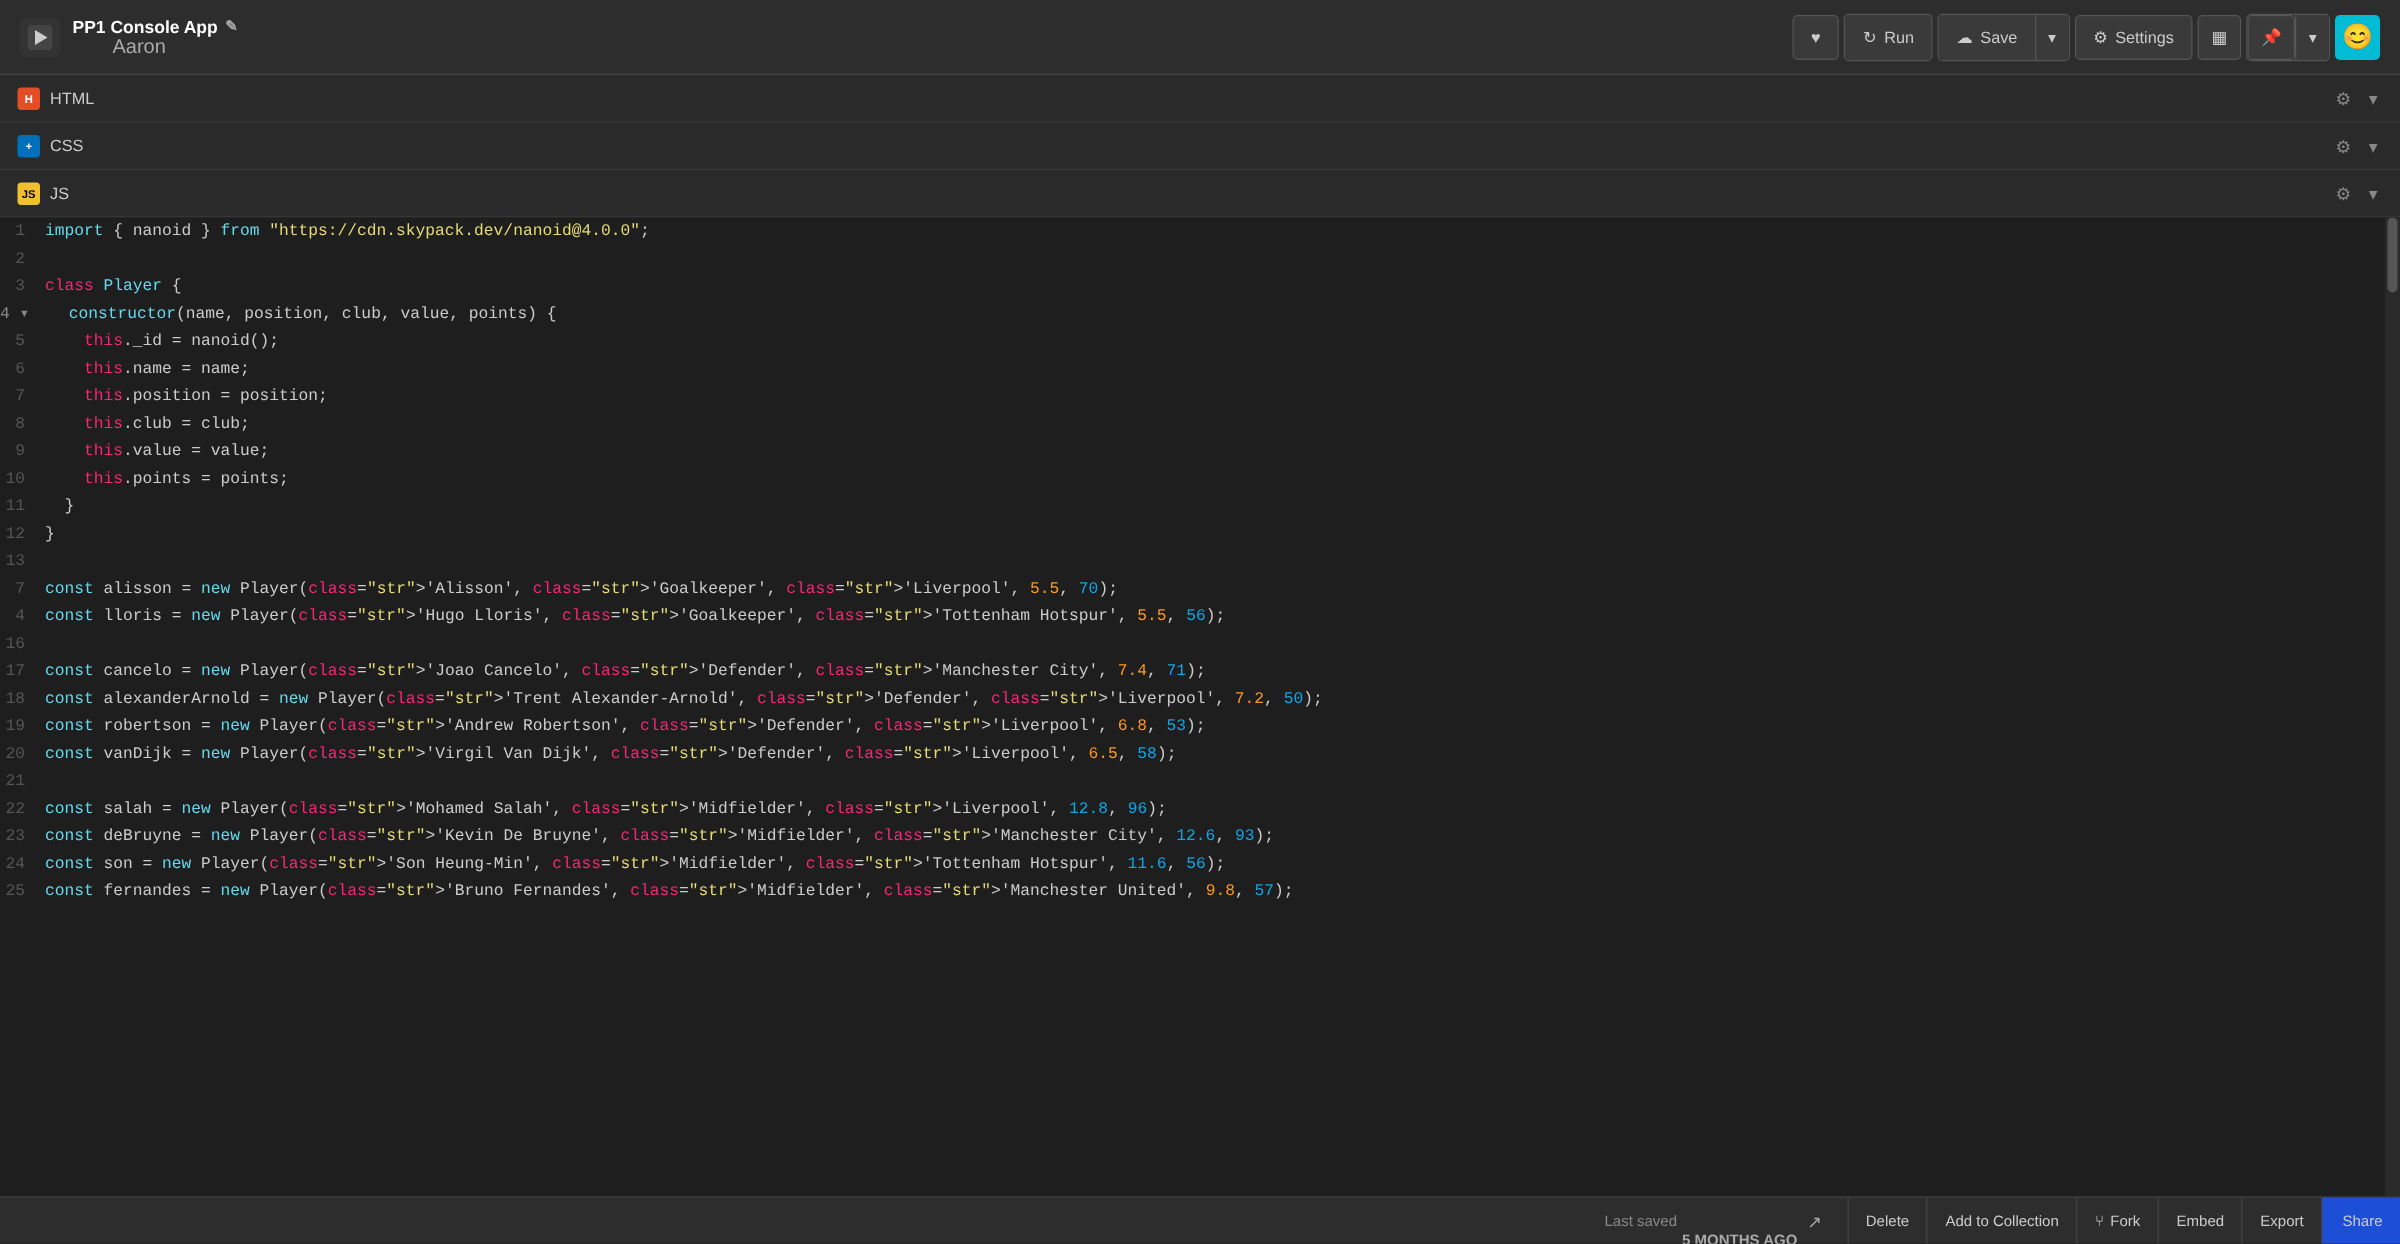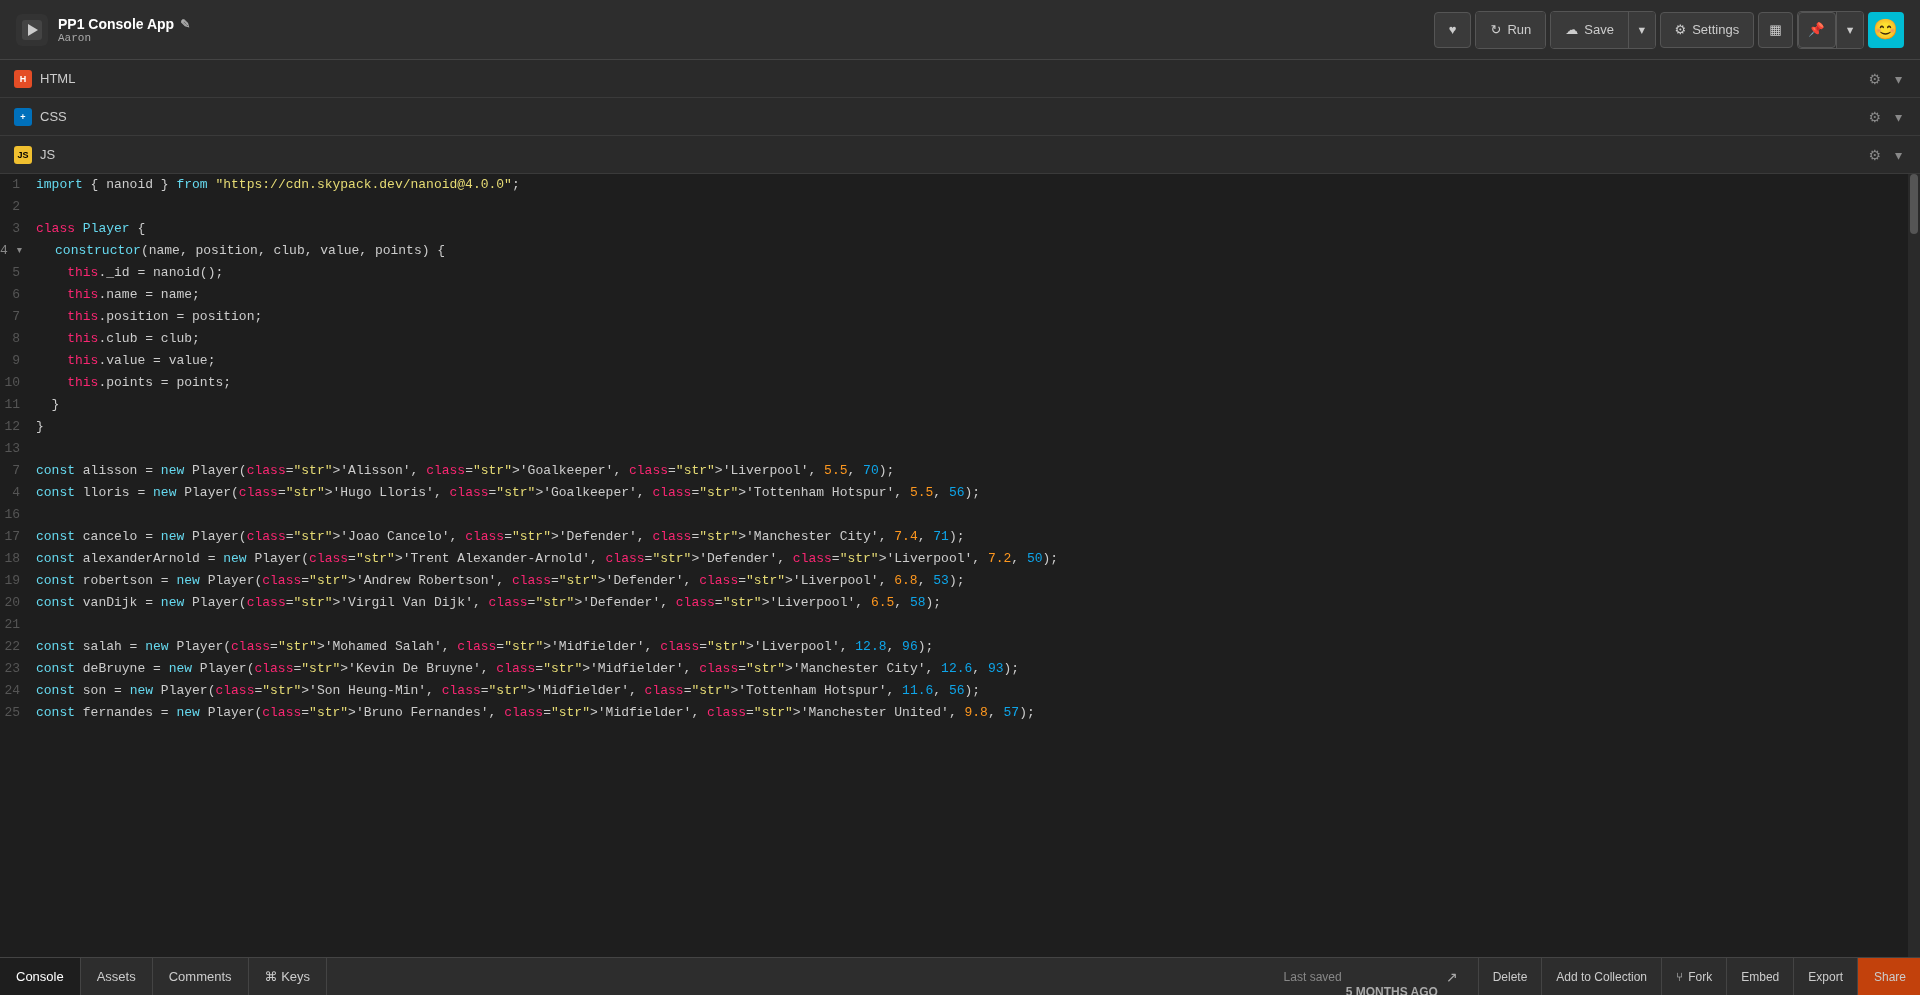--- a/index.html
+++ b/index.html
@@ -48,22 +48,23 @@
       display: flex;
       align-items: center;
       gap: 6px;
     }
     .header-title-text .pencil-icon {
       color: #aaa;
       font-size: 12px;
     }
     .header-subtitle {
       color: #aaa;
-      font-size: 11px;
-      font-family: Liberation Mono, monospace;
+      font-size: 16px;
+      font-family: Liberation Sans, sans-serif;
+      margin-left: 32px;
     }
     .header-actions {
       display: flex;
       gap: 4px;
       align-items: center;
     }
     .btn {
       background: #3a3a3a;
       border: 1px solid #555;
       color: #ccc;
@@ -510,34 +511,28 @@
         <span class="line-num">25</span>
         <span class="line-code"><span class="kw">const</span> fernandes = <span class="kw">new</span> Player(<span <span="" class="kw2">class</span>=<span class="str">"str"</span>&gt;'Bruno Fernandes', <span <span="" class="kw2">class</span>=<span class="str">"str"</span>&gt;'Midfielder', <span <span="" class="kw2">class</span>=<span class="str">"str"</span>&gt;'Manchester United', <span class="num-orange">9.8</span>, <span class="num">57</span>);</span>
       </div>
     </div>
   <div class="scrollbar-track">
     <div class="scrollbar-thumb"></div>
   </div>
 </div>
 
 <div class="bottom-bar">
-  <div class="bottom-tabs">
-    <div class="bottom-tab active">Console</div>
-    <div class="bottom-tab">Assets</div>
-    <div class="bottom-tab">Comments</div>
-    <div class="bottom-tab">⌘ Keys</div>
-  </div>
   <div class="bottom-status">
     <span>Last saved</span>
     <span style="color:#aaa; font-weight:600;margin-top:31px;">5 MONTHS AGO</span>
     <button class="tab-action-btn" style="color:#aaa;">↗</button>
   </div>
   <div class="bottom-actions">
     <button class="bottom-action-btn">Delete</button>
     <button class="bottom-action-btn">Add to Collection</button>
     <button class="bottom-action-btn">
       <span>⑂</span> Fork
     </button>
     <button class="bottom-action-btn">Embed</button>
     <button class="bottom-action-btn">Export</button>
-    <button class="bottom-action-btn" style="background:#c2410c;padding-left:16px;">Share</button>
+    <button class="bottom-action-btn" style="background:#1d4ed8;padding-left:16px;">Share</button>
   </div>
 </div>
 
 </body></html>

